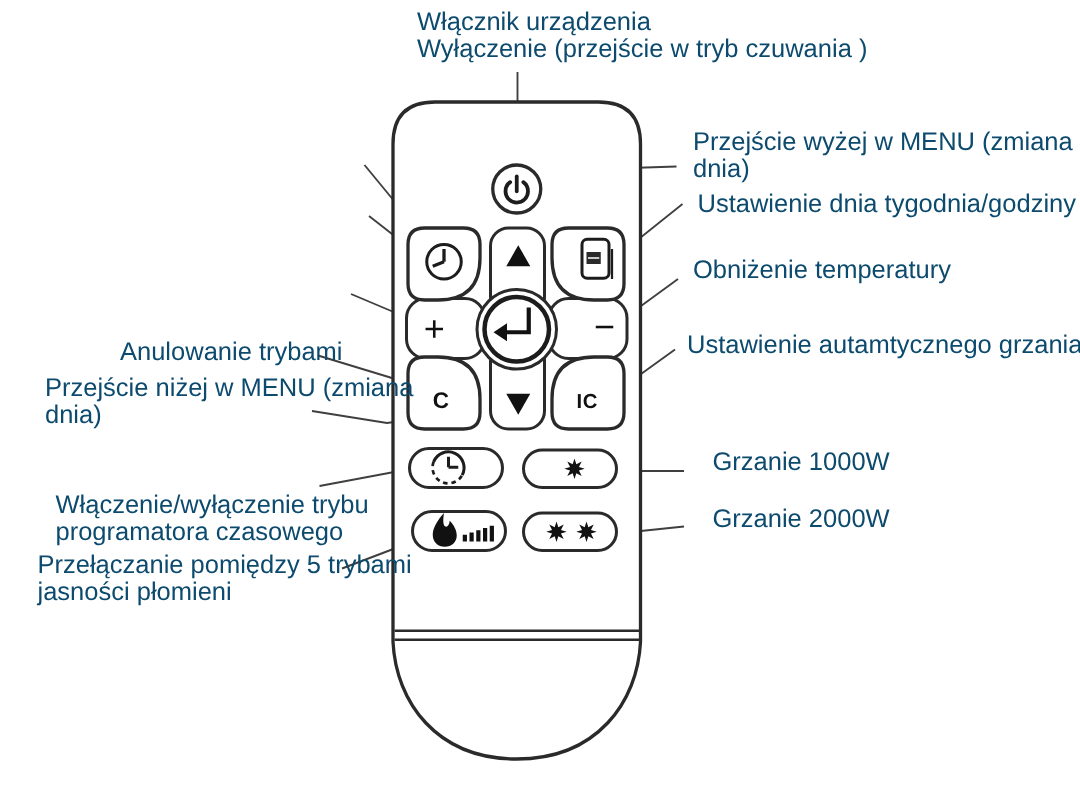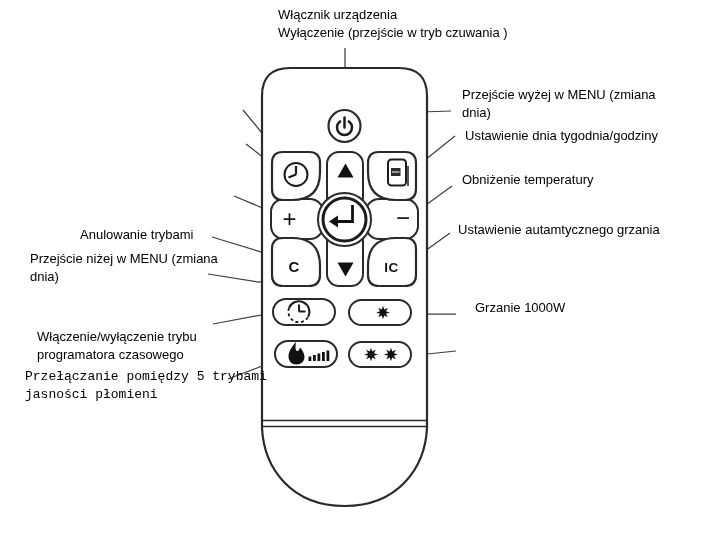--- a/index.html
+++ b/index.html
@@ -2,22 +2,22 @@
 <html><head>
 <meta charset="utf-8">
 <style>
   html,body{margin:0;padding:0;background:#fff;}
   .canvas{
     position:relative;width:720px;height:539px;background:#ffffff;overflow:hidden;
     font-family:"Liberation Sans",sans-serif;color:#1d1d1d;
   }
   .canvas svg{position:absolute;left:0;top:0;}
   .lbl{
-    position:absolute;font-size:13px;line-height:18px;white-space:nowrap;
-    color:#000000;
+    position:absolute;font-size:17px;line-height:18px;white-space:nowrap;
+    color:#0c4a6e;
   }
   .lbl div{white-space:nowrap;}
 </style>
 </head>
 <body>
 
 <div class="canvas">
 
   <svg width="720" height="539" viewBox="0 0 720 539">
     <defs>
@@ -143,21 +143,21 @@
   <div class="lbl" style="left:30px;top:250px;">
     <div>Przejście niżej w MENU (zmiana</div>
     <div>dnia)</div>
   </div>
 
   <div class="lbl" style="left:37px;top:308px;margin-top:20px;">
     <div>Włączenie/wyłączenie trybu</div>
     <div>programatora czasowego</div>
   </div>
 
-  <div class="lbl" style="left:25px;top:368px;font-family:Liberation Mono, monospace;">
+  <div class="lbl" style="left:25px;top:368px;">
     <div>Przełączanie pomiędzy 5 trybami</div>
     <div>jasności płomieni</div>
   </div>
 
   <div class="lbl" style="left:462px;top:86px;">
     <div>Przejście wyżej w MENU (zmiana</div>
     <div>dnia)</div>
   </div>
 
   <div class="lbl" style="left:465px;top:127px;">
@@ -169,14 +169,17 @@
   </div>
 
   <div class="lbl" style="left:458px;top:221px;">
     <div>Ustawienie autamtycznego grzania</div>
   </div>
 
   <div class="lbl" style="left:475px;top:299px;">
     <div>Grzanie 1000W</div>
   </div>
 
+  <div class="lbl" style="left:475px;top:337px;">
+    <div>Grzanie 2000W</div>
+  </div>
 
 </div>
 
 </body></html>

